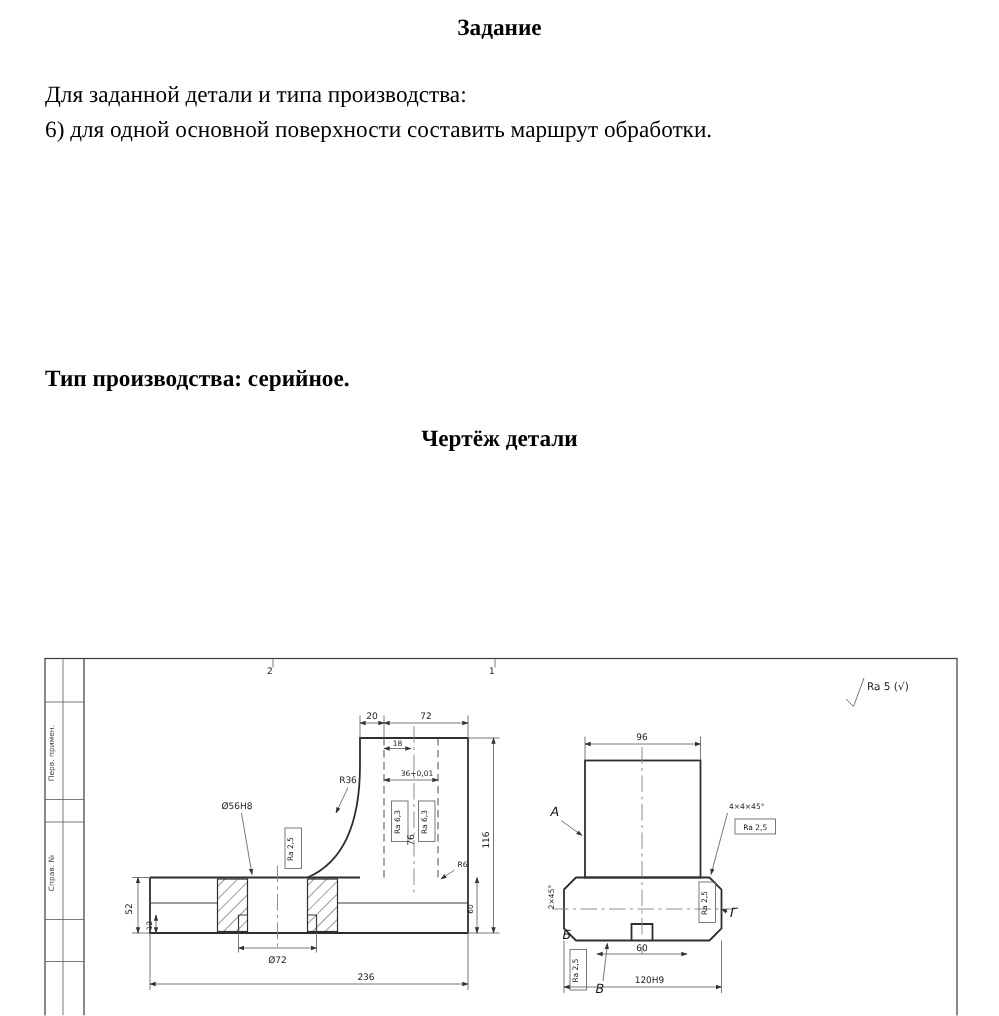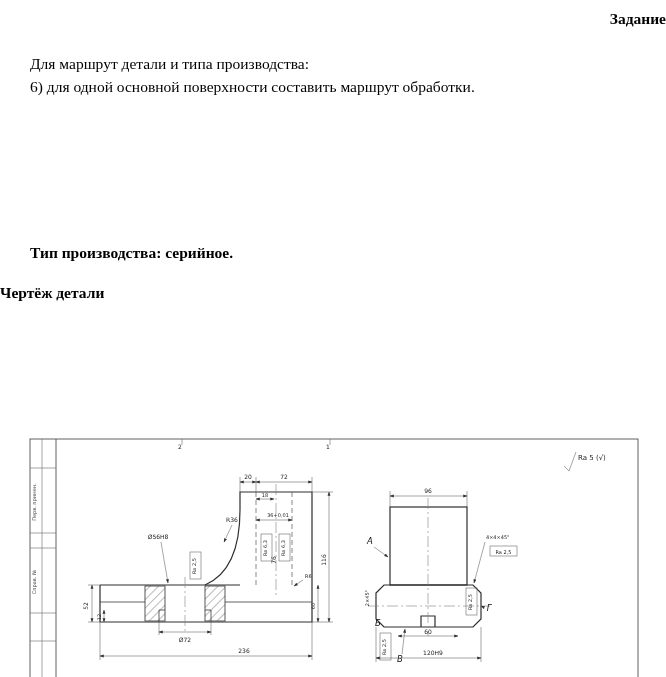--- a/index.html
+++ b/index.html
@@ -1,43 +1,43 @@
 <!DOCTYPE html>
 <html><head>
 <meta charset="utf-8">
 <style>
   * { margin:0; padding:0; box-sizing:border-box; }
   html,body { background:#ffffff; }
   body { width:666px; height:677px; overflow:hidden; font-family:"Liberation Serif", serif; color:#000; }
   .page { position:relative; width:666px; height:677px; background:#fff; }
-  .doc-title { position:absolute; top:10px; left:0; width:100%; text-align:right; font-weight:bold; font-size:15.5px; }
+  .doc-title { position:absolute; top:10px; left:0; width:100%; text-align:center; font-weight:bold; font-size:15.5px; }
   .body-text { position:absolute; top:53px; left:30px; width:565px; font-size:15.5px; line-height:22.5px; }
   .body-text p { margin:0; }
   .production { position:absolute; top:244px; left:30px; font-size:15.5px;font-weight:bold; }
-  .drawing-heading { position:absolute; top:284px; left:0; width:100%; text-align:left; font-weight:bold; font-size:15.5px; }
+  .drawing-heading { position:absolute; top:284px; left:0; width:100%; text-align:center; font-weight:bold; font-size:15.5px; }
   svg.drawing { position:absolute; left:28px; top:436px; }
   .thick { stroke:#2e2e2e; stroke-width:1.2; fill:none; stroke-linejoin:miter; }
   .med   { stroke:#3a3a3a; stroke-width:0.8; fill:none; }
   .thin  { stroke:#6a6a6a; stroke-width:0.6; fill:none; }
   .cl    { stroke:#808080; stroke-width:0.6; fill:none; stroke-dasharray:11 3 2 3; }
   .hid   { stroke:#555555; stroke-width:0.7; fill:none; stroke-dasharray:5 3; }
   .dim   { font-family:"DejaVu Sans", sans-serif; font-size:6px; fill:#222; }
   .dim5  { font-size:5px; }
   .sec   { font-family:"DejaVu Sans", sans-serif; font-size:8.5px; font-style:italic; fill:#111; }
   .stub  { font-family:"DejaVu Sans", sans-serif; font-size:5px; fill:#444; }
 </style>
 </head>
 <body>
 
 <div class="page">
 
   <div class="doc-title">Задание</div>
 
   <div class="body-text">
-    <p>Для маршрут детали и типа производства:</p>
+    <p>Для заданной детали и типа производства:</p>
     <p>6) для одной основной поверхности составить маршрут обработки.</p>
   </div>
 
   <div class="production">Тип производства: серийное.</div>
 
   <div class="drawing-heading">Чертёж детали</div>
 
   <svg class="drawing" width="613" height="241" viewBox="0 0 613 241">
     <defs>
       <pattern id="hatch" width="6" height="6" patternUnits="userSpaceOnUse" patternTransform="rotate(45)">

